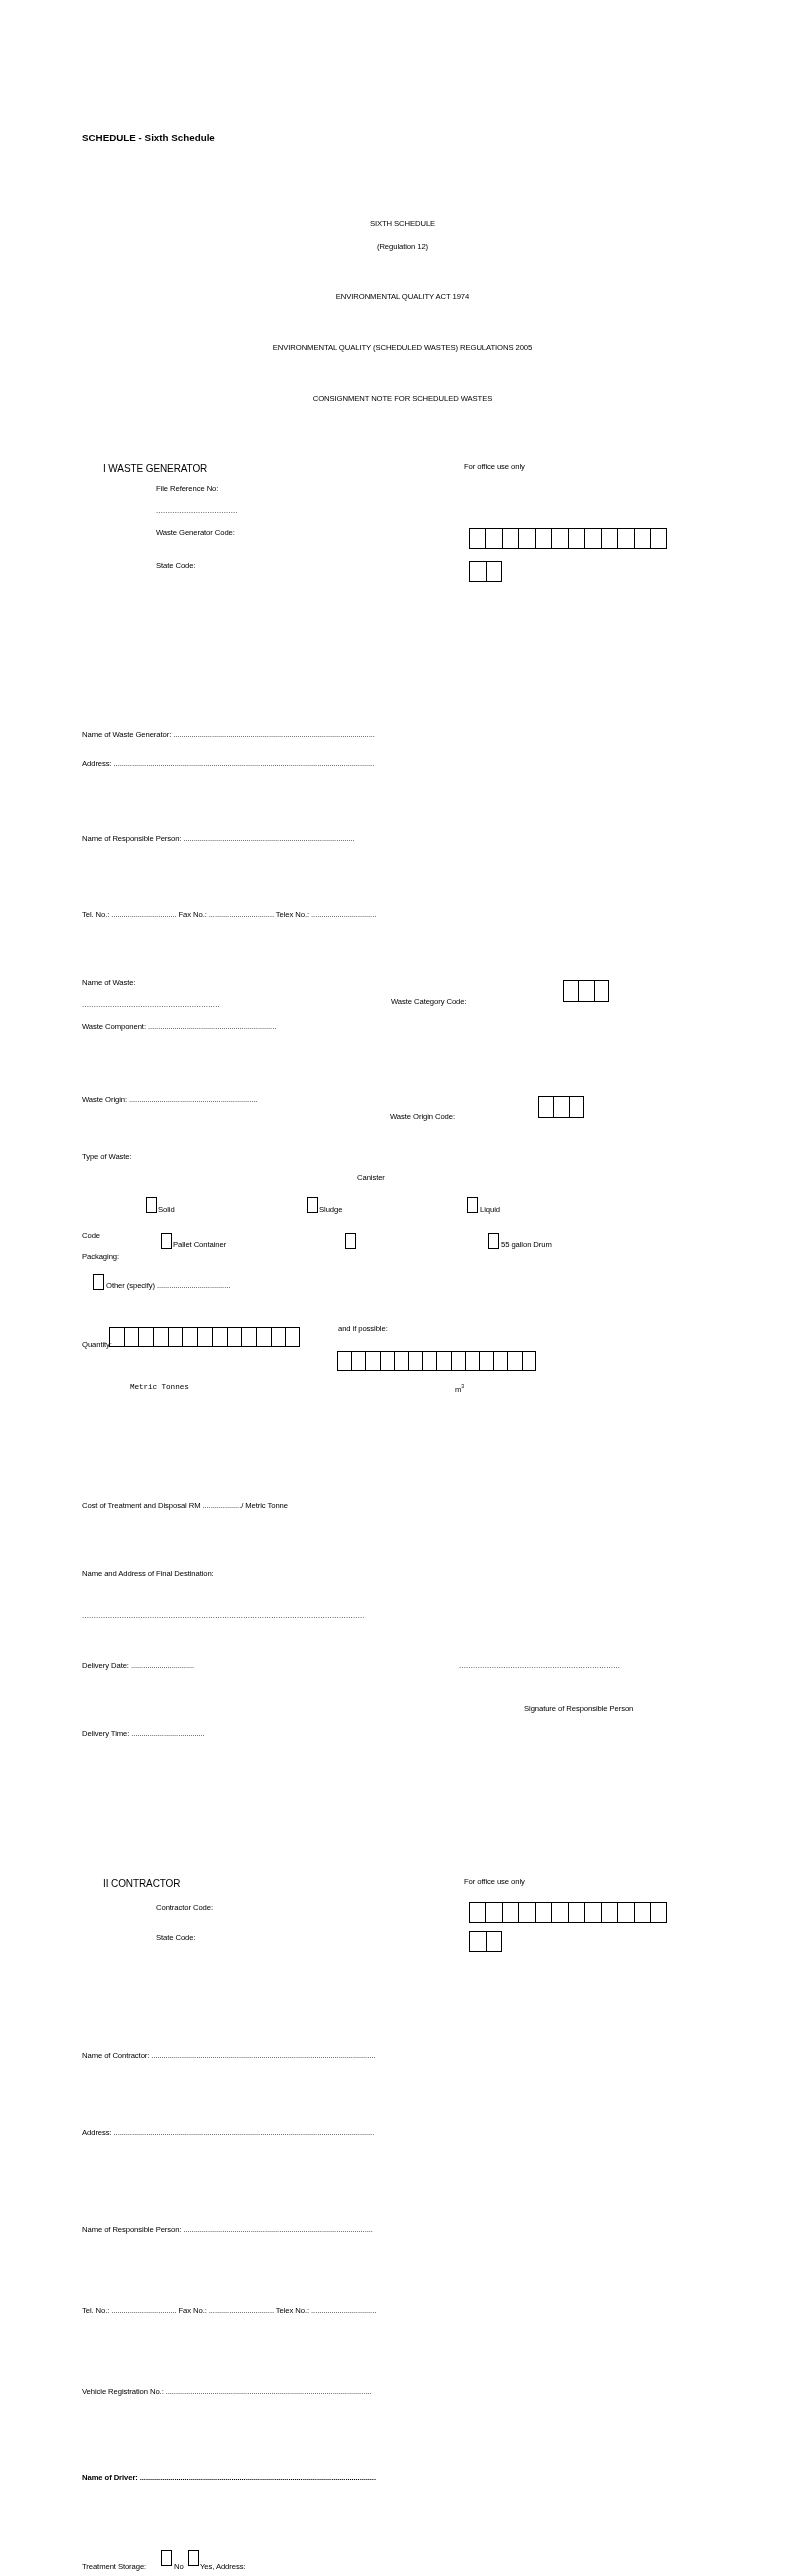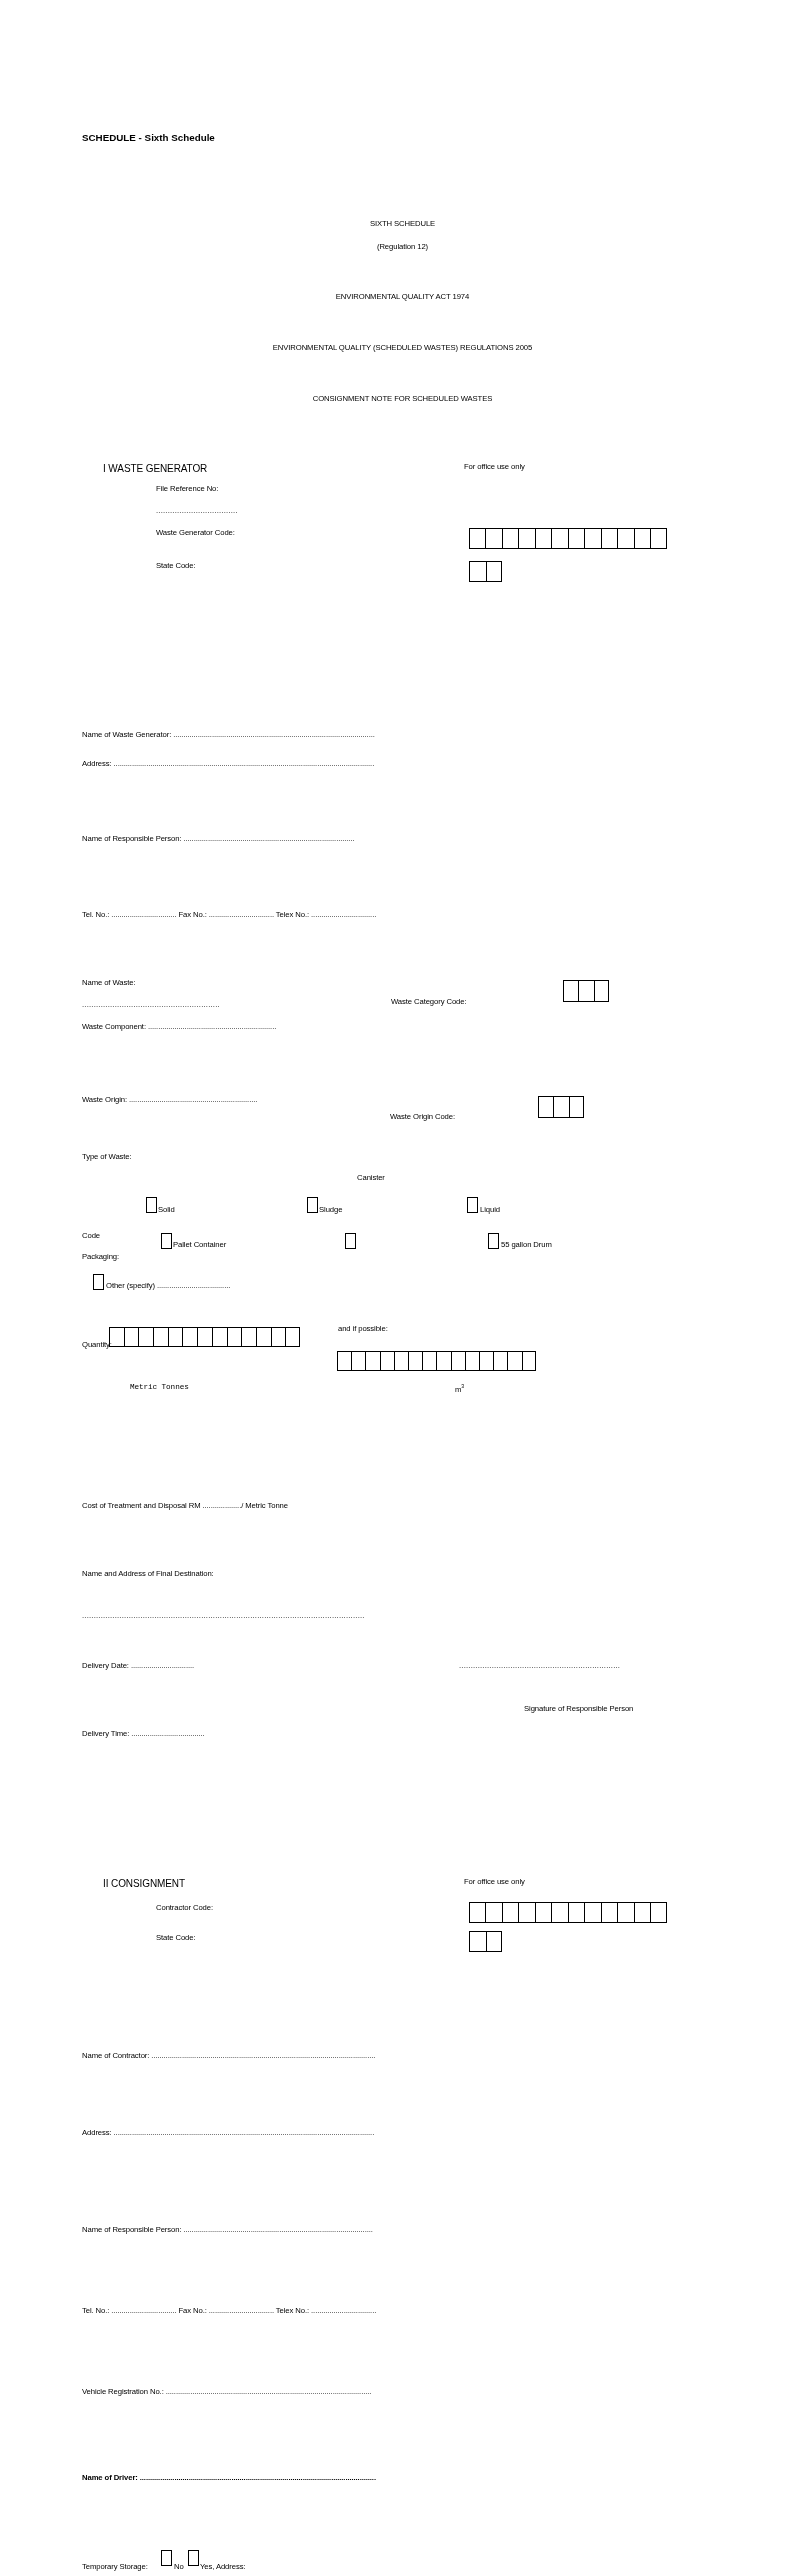--- a/index.html
+++ b/index.html
@@ -202,21 +202,21 @@
   <div class="t" style="left:82px; top:1502px;">Cost of Treatment and Disposal RM .................../ Metric Tonne</div>
 
   <div class="t" style="left:82px; top:1570px;">Name and Address of Final Destination:</div>
   <div class="t dots" style="left:82px; top:1612px;">.........................................................................................................................</div>
 
   <div class="t" style="left:82px; top:1662px;text-align:right;">Delivery Date: ...............................</div>
   <div class="t dots" style="left:459px; top:1662px;">.....................................................................</div>
   <div class="t" style="left:524px; top:1705px;">Signature of Responsible Person</div>
   <div class="t" style="left:82px; top:1730px;">Delivery Time: ....................................</div>
 
-  <div class="t sec-head" style="left:103px; top:1878px;">II CONSIGNMENT</div>
+  <div class="t sec-head" style="left:103px; top:1878px;">II CONTRACTOR</div>
   <div class="t" style="left:464px; top:1878px;">For office use only</div>
 
   <div class="t" style="left:156px; top:1904px;">Contractor Code:</div>
   <div class="grid" id="grid-cc" style="left:469px; top:1902px; width:198px; height:20.6px;">
       <div class="cell" style="width: 8.33333%;"></div>
       <div class="cell" style="width: 8.33333%;"></div>
       <div class="cell" style="width: 8.33333%;"></div>
       <div class="cell major" style="width: 8.33333%;"></div>
       <div class="cell" style="width: 8.33333%;"></div>
       <div class="cell" style="width: 8.33333%;"></div>
@@ -234,20 +234,20 @@
       <div class="cell" style="width: 50%;"></div>
     </div>
 
   <div class="t" style="left:82px; top:2052px;">Name of Contractor: ..............................................................................................................</div>
   <div class="t" style="left:82px; top:2129px;">Address: ................................................................................................................................</div>
   <div class="t" style="left:82px; top:2226px;">Name of Responsible Person: .............................................................................................</div>
   <div class="t" style="left:82px; top:2307px;">Tel. No.: ................................ Fax No.: ................................ Telex No.: ................................</div>
   <div class="t" style="left:82px; top:2388px;">Vehicle Registration No.: .....................................................................................................</div>
   <div class="t" style="left:82px; top:2474px;font-weight:bold;">Name of Driver: ....................................................................................................................</div>
 
-  <div class="t" style="left:82px; top:2563px;">Temporary Storage:</div>
+  <div class="t" style="left:82px; top:2563px;">Treatment Storage:</div>
   <div class="cbx" style="left:161px; top:2550px; width:10.8px; height:15.5px;"></div>
   <div class="t" style="left:174px; top:2563px;">No</div>
   <div class="cbx" style="left:188px; top:2550px; width:10.8px; height:15.5px;"></div>
   <div class="t" style="left:200px; top:2563px;">Yes, Address:</div>
 
 </div>
 
 
 </body></html>

